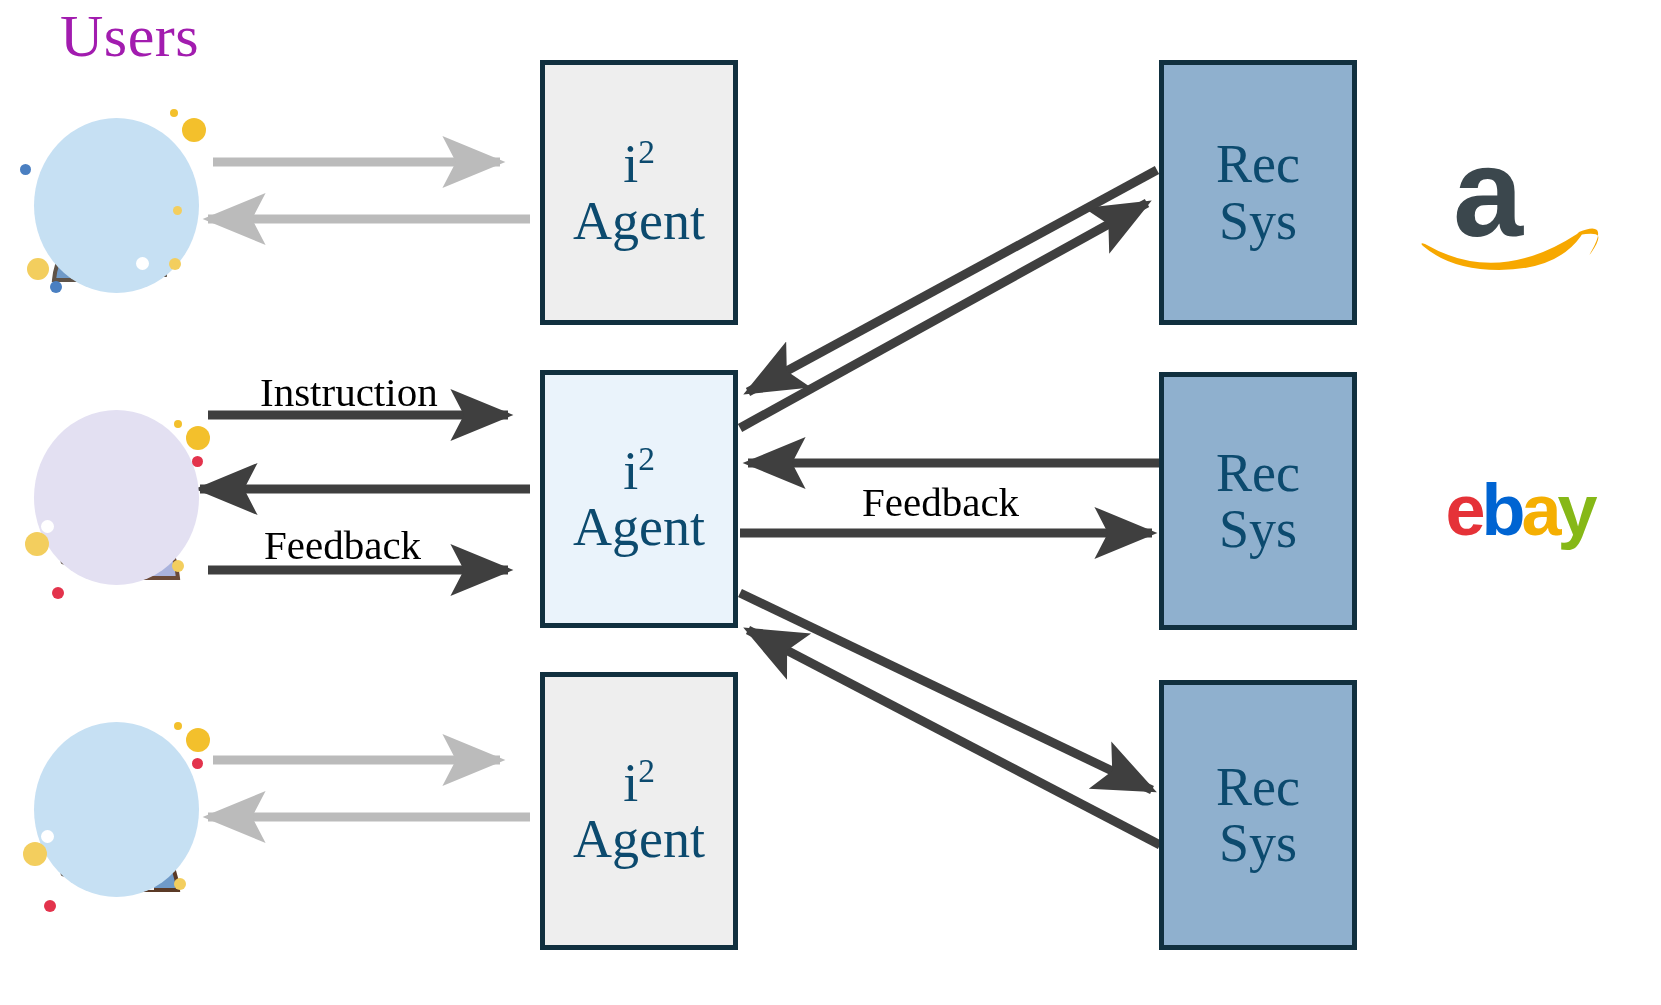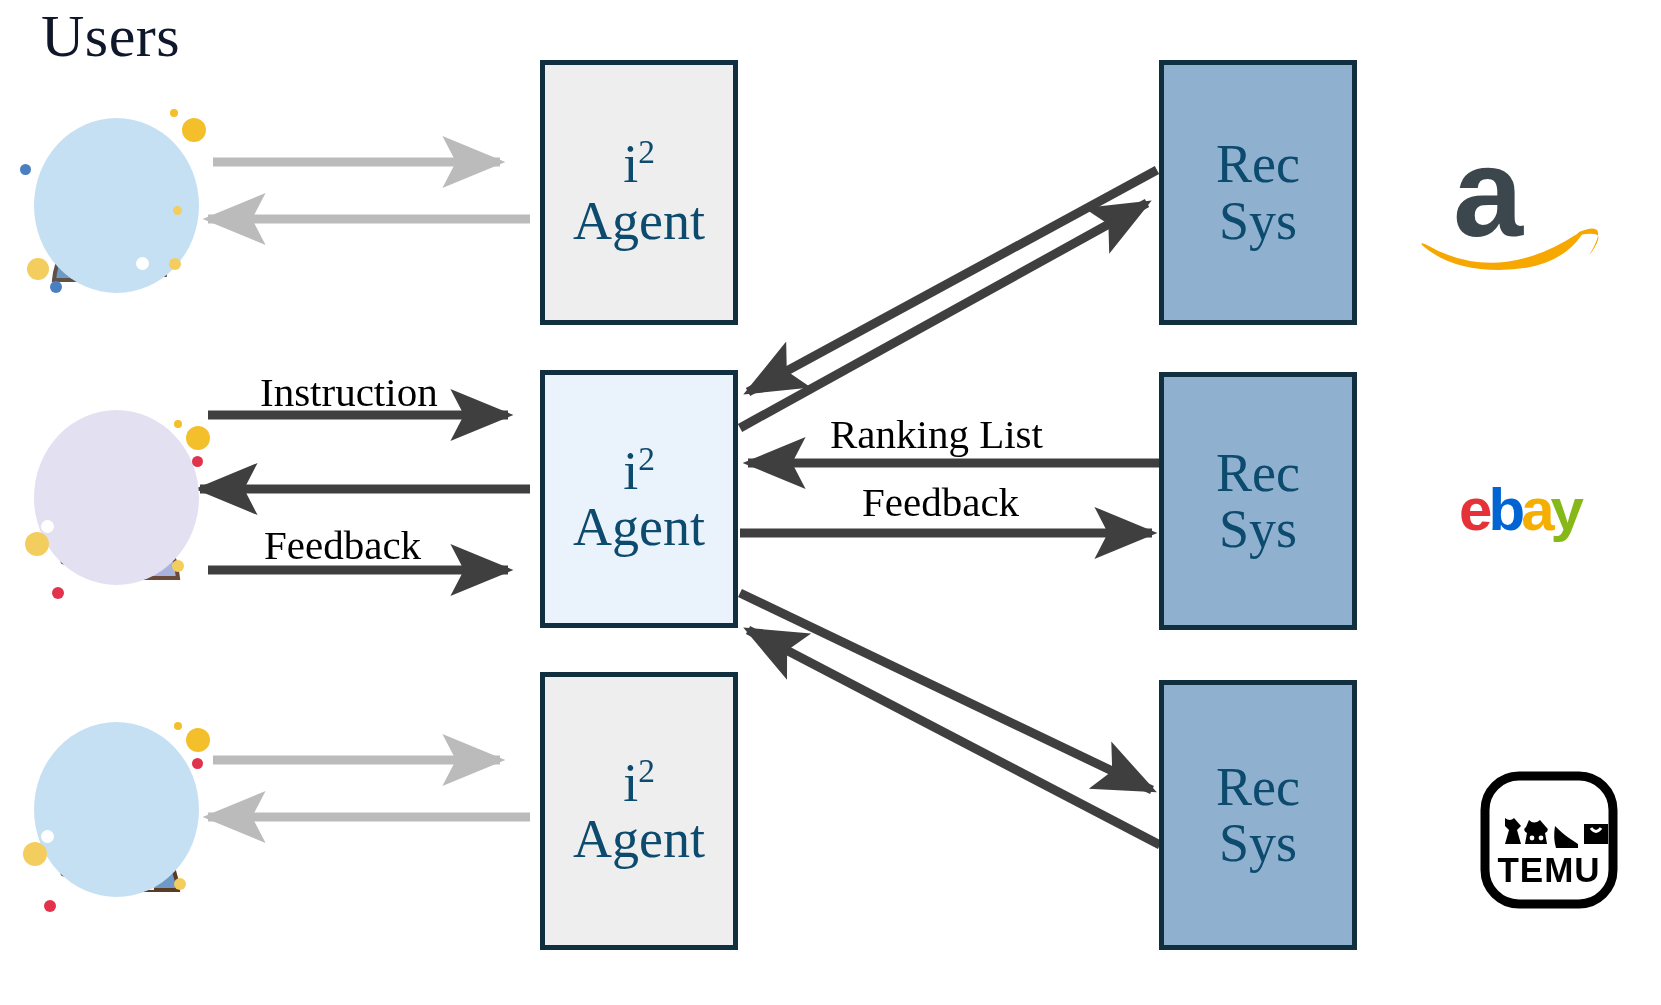--- a/index.html
+++ b/index.html
@@ -14,25 +14,25 @@
     position: relative;
     width: 1661px;
     height: 1005px;
     background: #ffffff;
     overflow: hidden;
   }
   .abs { position: absolute; }
 
   
   #users-title {
-    left: 41px;
+    left: 60px;
     top: 6px;
     font-size: 60px;
     line-height: 1;
-    color: #0f172a;
+    color: #a21caf;
     letter-spacing: 0.5px;
     font-family: "Liberation Serif", "DejaVu Serif", serif;
   }
 
   
   .avatar-wrap {
     width: 200px;
     height: 200px;
   }
   .avatar-circle {
@@ -77,21 +77,21 @@
     width: 1661px;
     height: 1005px;
     pointer-events: none;
   }
 
   
   .logo-wrap { display: flex; align-items: center; justify-content: center; }
   .ebay-text {
     font-family: "Liberation Sans", "DejaVu Sans", sans-serif;
     font-weight: bold;
-    font-size: 60px;
+    font-size: 72px;
     line-height: 1;
     letter-spacing: -4px;
   }
   .ebay-e { color: #e53238; }
   .ebay-b { color: #0064d2; }
   .ebay-a { color: #f5af02; }
   .ebay-y { color: #86b817; }
 </style>
 </head>
 <body>
@@ -286,47 +286,29 @@
   <div class="abs node-box recsys-box" style="left:1159px; top:680px; width:198px; height:270px;">
     <div class="box-line">Rec</div>
     <div class="box-line">Sys</div>
   </div>
 
   <div class="abs edge-label" style="left:260px; top:368px;">Instruction</div>
 
 
   <div class="abs edge-label" style="left:264px; top:521px;">Feedback</div>
 
-  <div class="abs edge-label" style="left:830px; top:410px;">Ranking List</div>
 
   <div class="abs edge-label" style="left:862px; top:478px;">Feedback</div>
 
   <div class="abs logo-wrap" style="left:1385px; top:140px; width:250px; height:135px;">
     <svg width="230" height="135" viewBox="0 0 230 135">
       <text x="58" y="96" font-family="Liberation Sans, DejaVu Sans, sans-serif" font-size="126" font-weight="bold" fill="#3b474d">a</text>
       <path d="M30 104 q72 42 152 -10 q8 -5 4 2 q-24 34 -82 34 q-48 0 -76 -24 q-4 -4 2 -2z" fill="#f7a800"></path>
       <path d="M184 92 q14 -6 18 -2 q4 5 -6 22 q-3 5 0 1 q9 -13 7 -17 q-2 -4 -19 -1 q-4 1 0 -3z" fill="#f7a800"></path>
     </svg>
   </div>
 
   <div class="abs logo-wrap" style="left:1382px; top:450px; width:275px; height:120px;">
     <div class="ebay-text"><span class="ebay-e">e</span><span class="ebay-b">b</span><span class="ebay-a">a</span><span class="ebay-y">y</span></div>
   </div>
 
-  <div class="abs logo-wrap" style="left:1479px; top:770px; width:140px; height:140px;">
-    <svg width="140" height="140" viewBox="0 0 140 140">
-      <rect x="6" y="6" width="128" height="128" rx="34" ry="34" fill="#ffffff" stroke="#000000" stroke-width="9"></rect>
-
-      <path d="M26 48 q5 4 9 0 l7 8 l-4 4 l4 14 h-16 l4 -14 l-4 -4z" fill="#000000"></path>
-
-      <path d="M50 50 q5 5 11 0 l6 7 q4 3 -1 6 l2 11 h-22 l2 -11 q-5 -3 -1 -6z" fill="#000000"></path>
-      <circle cx="53" cy="68" r="2.4" fill="#ffffff"></circle>
-      <circle cx="62" cy="68" r="2.4" fill="#ffffff"></circle>
-
-      <path d="M76 56 q8 8 14 12 l9 6 v4 h-22 q-3 -10 -1 -22z" fill="#000000"></path>
-
-      <path d="M105 54 h24 v20 h-24z" fill="#000000"></path>
-      <path d="M112 58 q5 7 10 0" fill="none" stroke="#ffffff" stroke-width="3"></path>
-      <text x="70" y="112" text-anchor="middle" font-family="Liberation Sans, DejaVu Sans, sans-serif" font-size="35" font-weight="bold" fill="#000000" letter-spacing="1">TEMU</text>
-    </svg>
-  </div>
 
 </div>
 
 </body></html>

